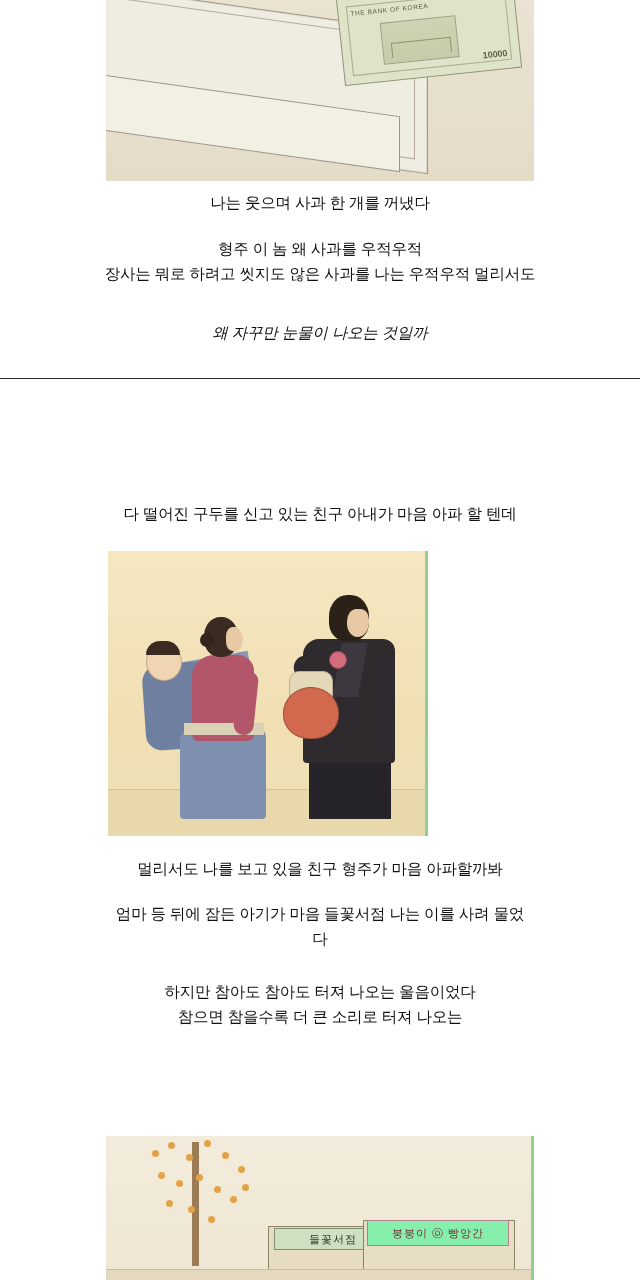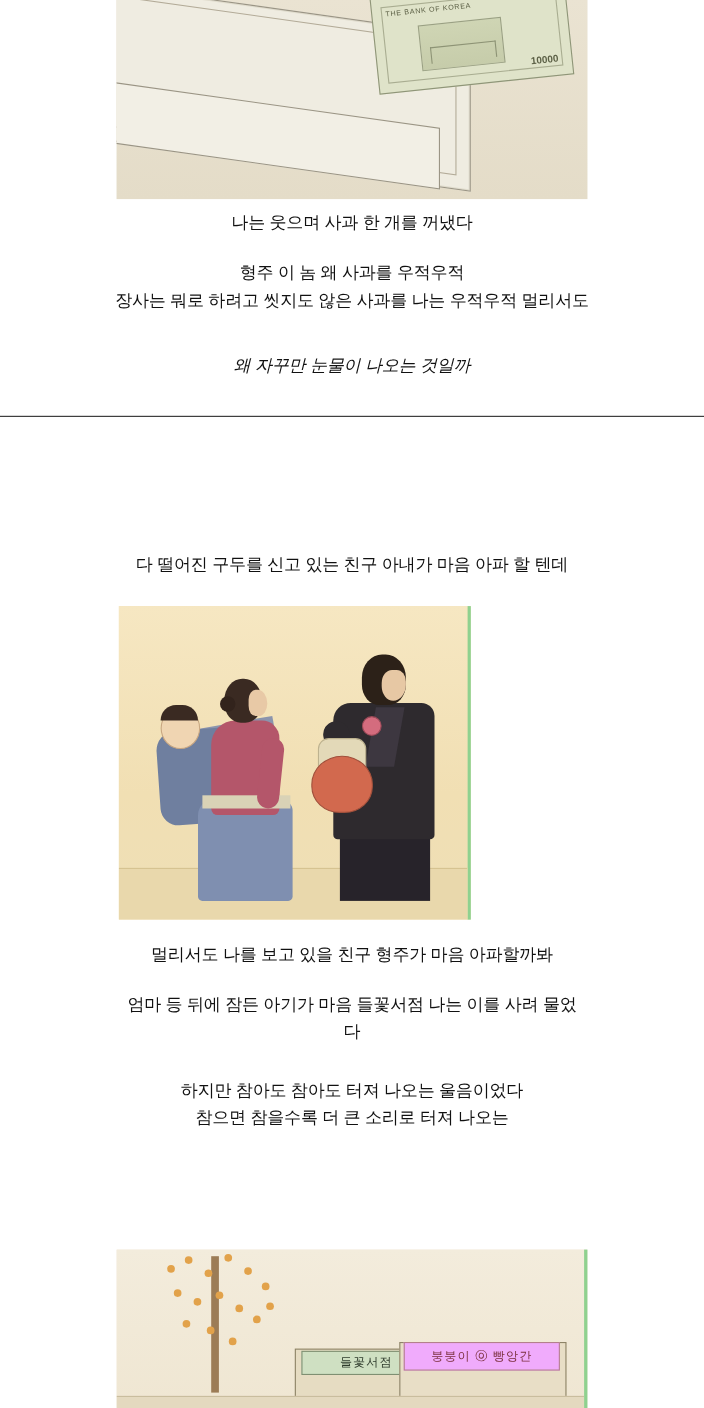--- a/index.html
+++ b/index.html
@@ -363,21 +363,21 @@
     position: absolute;
     right: 16px; bottom: 0;
     width: 150px; height: 60px;
     background: #e8dec6;
     border: 1.4px solid #8d8367;
   }
   .il3-shop-right-sign {
     position: absolute;
     right: 22px; bottom: 36px;
     width: 140px; height: 24px;
-    background: #f0abfc;
+    background: #86efac;
     border: 1.3px solid #b4808c;
     font-size: 11px;
     color: #7a2f3c;
     text-align: center;
     line-height: 24px;
     letter-spacing: 1px;
   }
   .il3-ground {
     position: absolute;
     left: 0; right: 0; bottom: 0;

